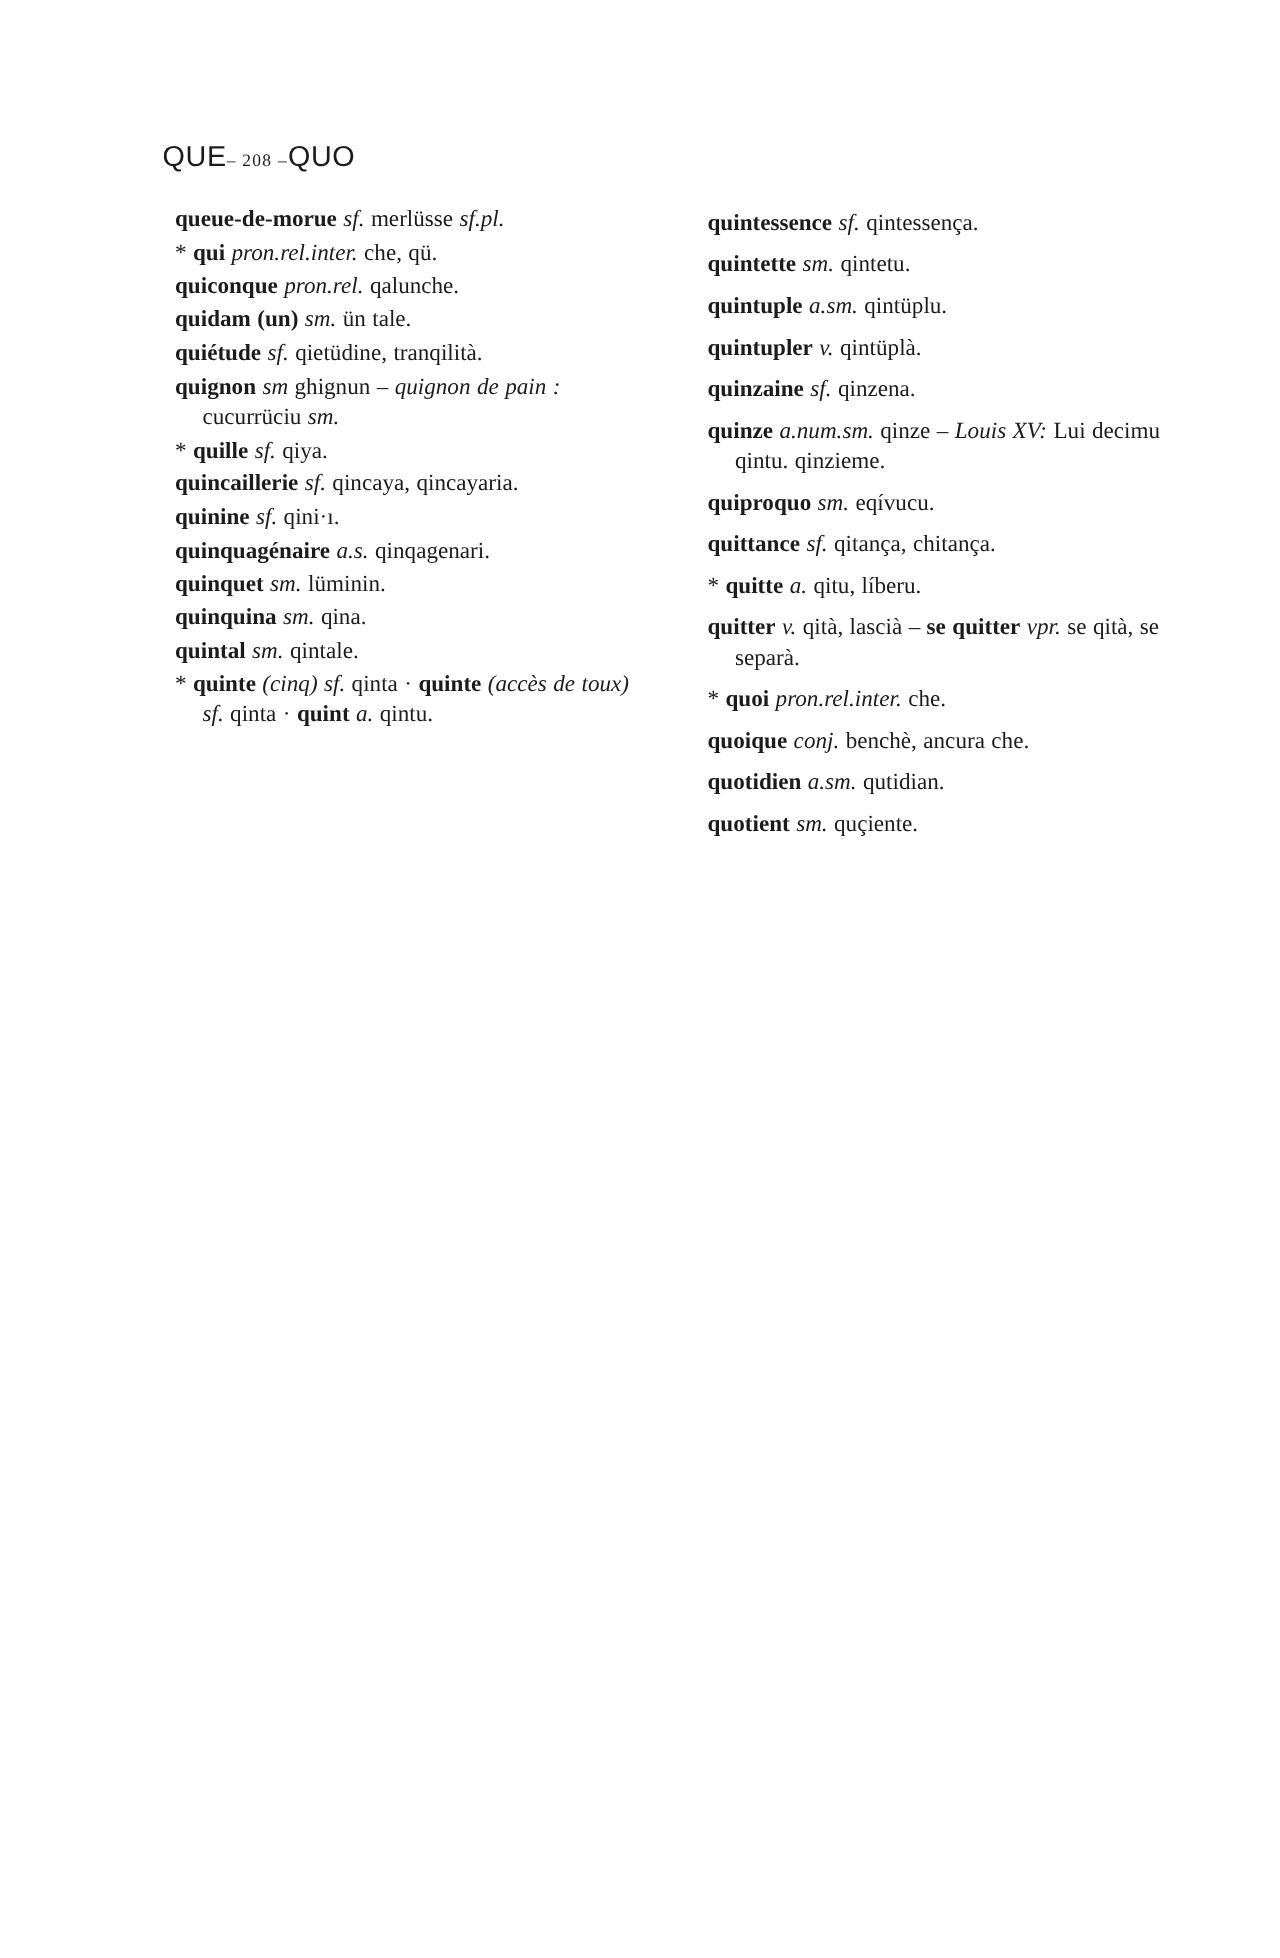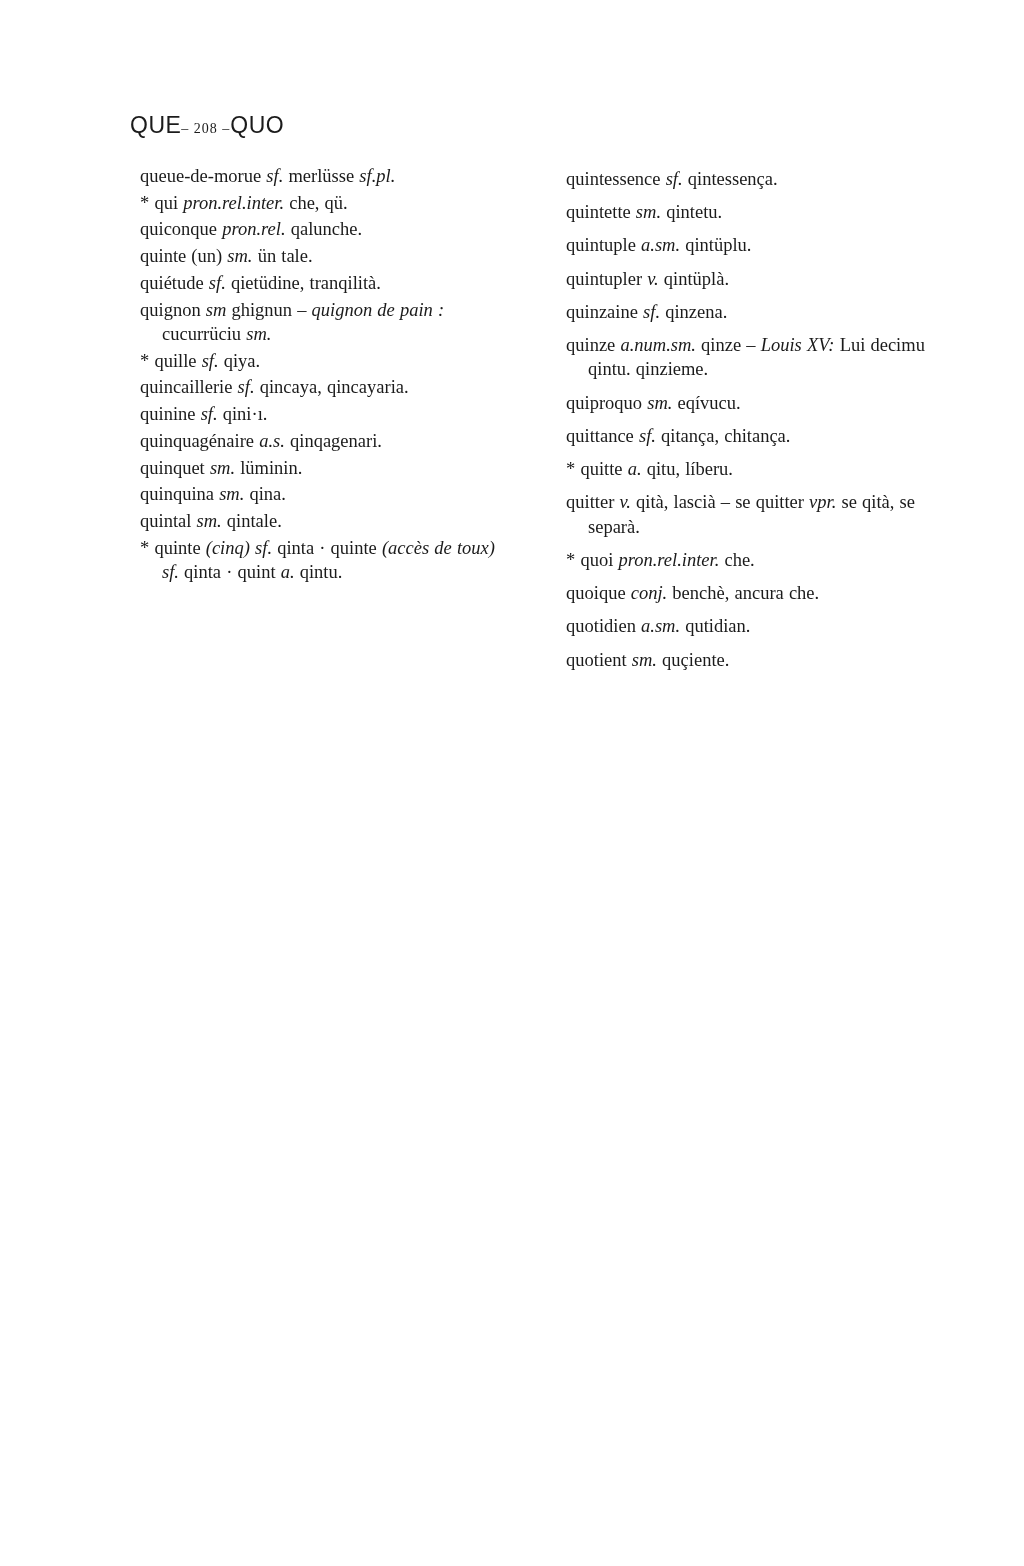--- a/index.html
+++ b/index.html
@@ -58,21 +58,21 @@
     padding-left: 22px;
     word-spacing: 0.5px;
   }
   .col-right .entry {
     margin-bottom: 9px;
   }
   .col-right {
     margin-top: 3px;
   }
   b {
-    font-weight: normal;
+    font-weight: bold;
   }
   i {
     text-align: right;
   }
   .star {
     font-weight: normal;
   }
 </style>
 </head>
 <body>
@@ -83,21 +83,21 @@
     <span>QUE</span>
     <span class="folio">– 208 –</span>
     <span>QUO</span>
   </div>
 
   <div class="columns">
     <div class="col col-left" id="col-left">
         <div class="entry"><b>queue-de-morue</b> <span><i>sf.</i> merlüsse <i>sf.pl.</i></span></div>
         <div class="entry"><span class="star">*&nbsp;</span><b>qui</b> <span><i>pron.rel.inter.</i> che, qü.</span></div>
         <div class="entry"><b>quiconque</b> <span><i>pron.rel.</i> qalunche.</span></div>
-        <div class="entry"><b>quinte (un)</b> <span><i>sm.</i> ün tale.</span></div>
+        <div class="entry"><b>quidam (un)</b> <span><i>sm.</i> ün tale.</span></div>
         <div class="entry"><b>quiétude</b> <span><i>sf.</i> qietüdine, tranqilità.</span></div>
         <div class="entry"><b>quignon</b> <span><i>sm</i> ghignun – <i>quignon de pain :</i> cucurrüciu <i>sm.</i></span></div>
         <div class="entry"><span class="star">*&nbsp;</span><b>quille</b> <span><i>sf.</i> qiya.</span></div>
         <div class="entry"><b>quincaillerie</b> <span><i>sf.</i> qincaya, qincayaria.</span></div>
         <div class="entry"><b>quinine</b> <span><i>sf.</i> qini·ı.</span></div>
         <div class="entry"><b>quinquagénaire</b> <span><i>a.s.</i> qinqagenari.</span></div>
         <div class="entry"><b>quinquet</b> <span><i>sm.</i> lüminin.</span></div>
         <div class="entry"><b>quinquina</b> <span><i>sm.</i> qina.</span></div>
         <div class="entry"><b>quintal</b> <span><i>sm.</i> qintale.</span></div>
         <div class="entry"><span class="star">*&nbsp;</span><b>quinte</b> <span><i>(cinq)</i> <i>sf.</i> qinta · <b>quinte</b> <i>(accès de toux)</i> <i>sf.</i> qinta · <b>quint</b> <i>a.</i> qintu.</span></div>

